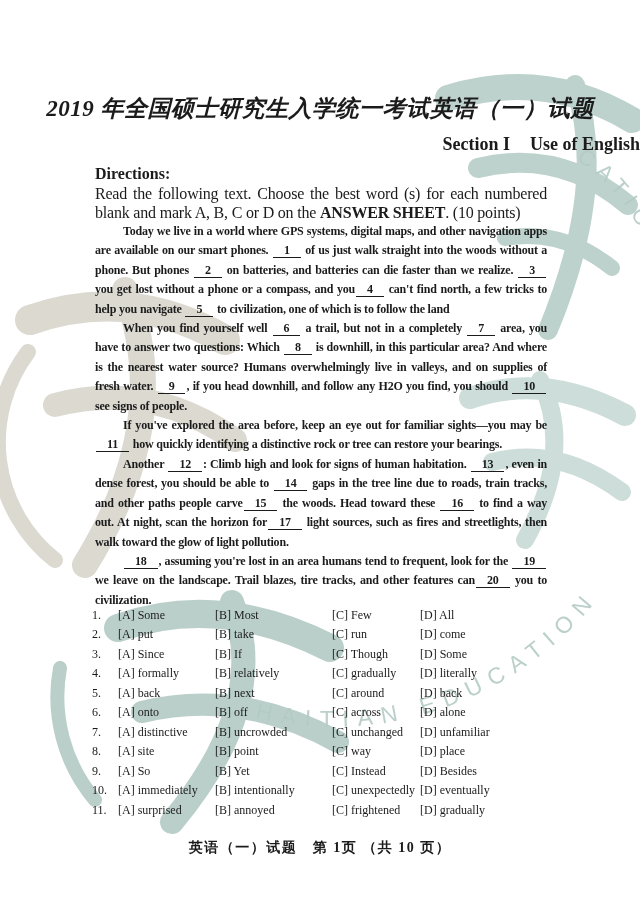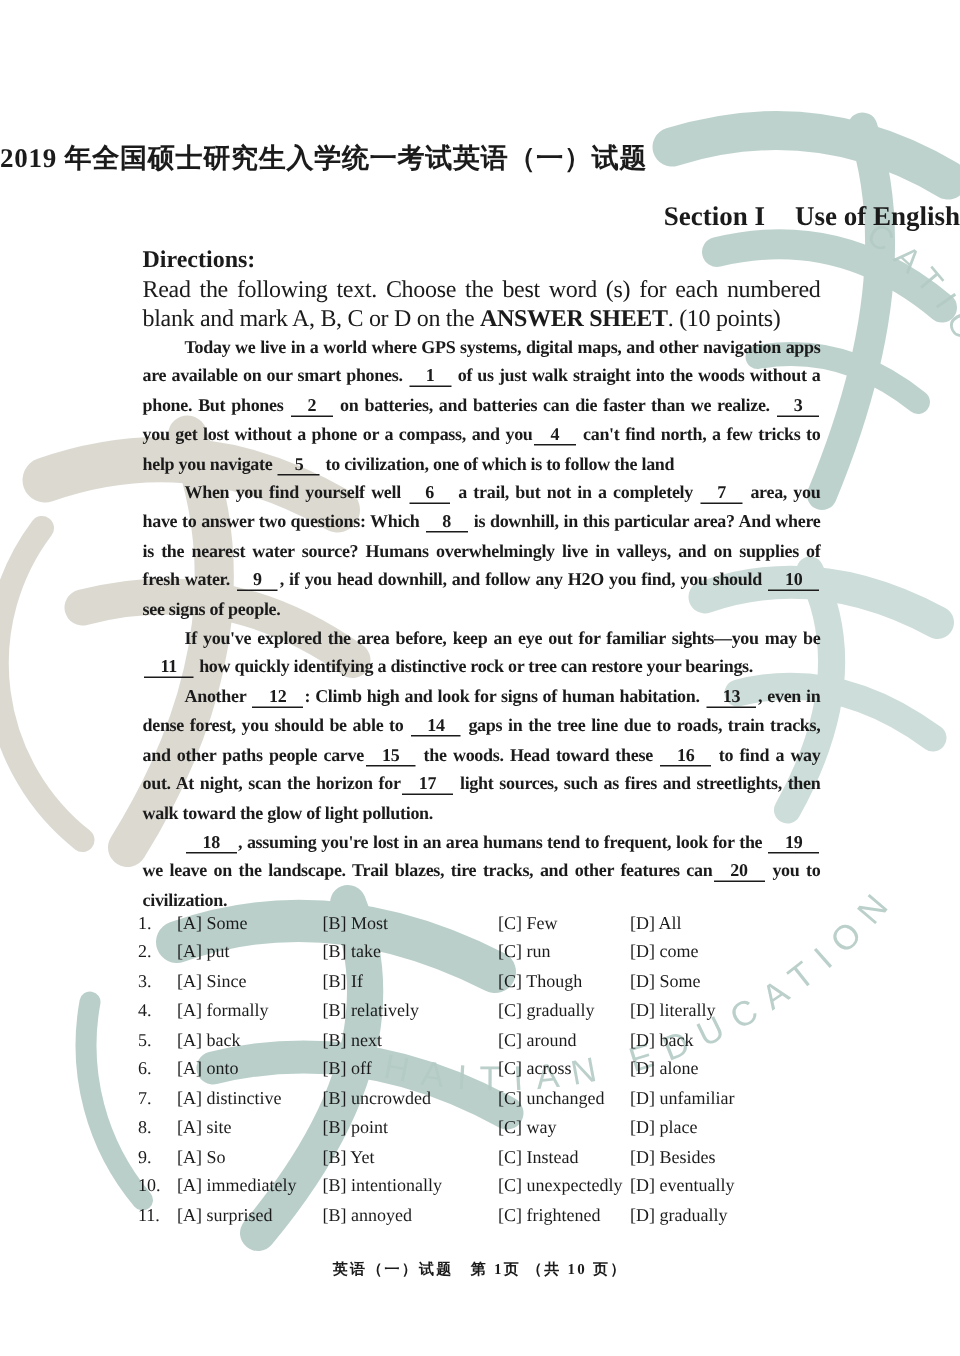--- a/index.html
+++ b/index.html
@@ -10,23 +10,24 @@
     overflow:hidden;
     font-family:"Liberation Serif", serif;
     color:#1b1b1b;
     margin:0 auto;
   }
   .wm{position:absolute;top:0;left:0;z-index:0;}
   .layer{position:absolute;z-index:1;}
 
   .title{
     top:93px;left:0;right:0;
-    text-align:left;
-    font-size:18px;font-weight:bold;
+    text-align:center;
+    font-size:23px;font-weight:bold;
     letter-spacing:0.5px;
+    font-style:italic;
   }
   .section-heading{
     top:134px;left:0;right:0;
     text-align:right;
     font-size:18px;font-weight:bold;
   }
   .section-heading .sec-name{margin-left:20px;}
 
   .directions{
     top:164px;left:95px;width:452px;
@@ -59,21 +60,21 @@
   }
   .opt-row{
     display:grid;
     grid-template-columns:26px 97px 117px 88px 1fr;
     line-height:19.45px;
   }
 
   .footer{
     top:839px;left:0;right:0;
     text-align:center;
-    font-size:10px;font-weight:bold;
+    font-size:14px;font-weight:bold;
     letter-spacing:1.5px;
   }
 </style>
 </head>
 <body>
 
 <div class="page">
 
   <svg class="wm" width="640" height="904" viewBox="0 0 640 904" aria-hidden="true">
     <defs>

